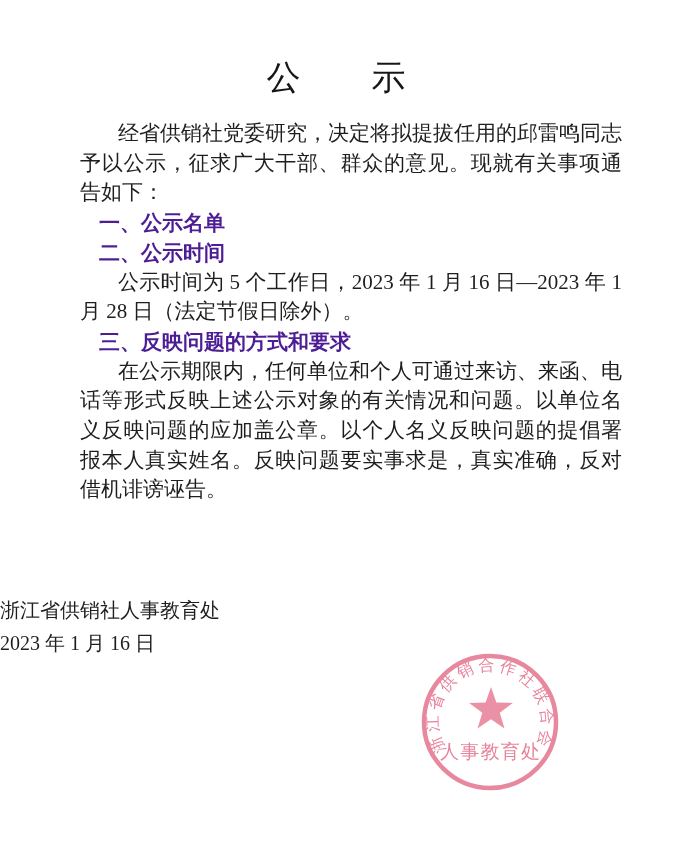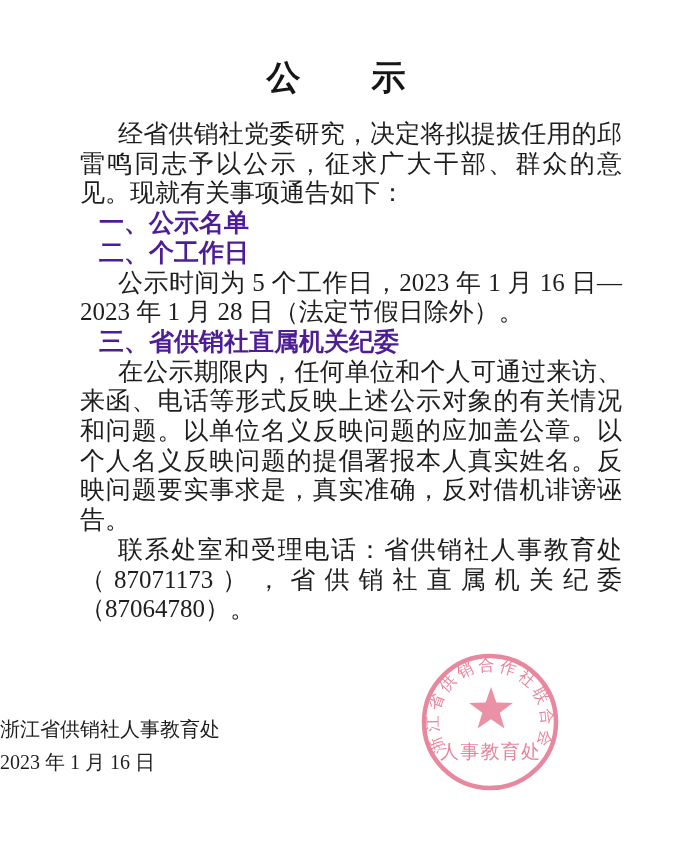--- a/index.html
+++ b/index.html
@@ -10,27 +10,27 @@
     background: #ffffff;
     overflow: hidden;
     font-family: "Liberation Serif", "DejaVu Serif", serif;
     color: #1e1e1e;
   }
   .title {
     margin: 58px 0 21px 0;
     text-align: center;
     font-size: 34px;
     line-height: 40px;
-    font-weight: 700;
+    font-weight: 400;
     letter-spacing: 1px;
     color: #161616;
   }
   .content {
     margin: 0 51px 0 80px;
-    font-size: 25px;
+    font-size: 21px;
     line-height: 29.7px;
     text-align: justify;
   }
   .content p { margin: 0; padding: 0; }
   .para { text-indent: 38px; }
   .heading {
     text-indent: 19px;
     font-family: "Liberation Sans", "DejaVu Sans", sans-serif;
     font-weight: 700;
     color: #4c1d95;
@@ -66,25 +66,24 @@
 </head>
 <body>
 
 <div class="page">
 
   <h1 class="title">公　　示</h1>
 
   <div class="content">
     <p class="para">经省供销社党委研究，决定将拟提拔任用的邱雷鸣同志予以公示，征求广大干部、群众的意见。现就有关事项通告如下：</p>
     <p class="heading">一、公示名单</p>
-    <p class="heading">二、个工作日</p>
+    <p class="heading">二、公示时间</p>
     <p class="para">公示时间为 5 个工作日，2023 年 1 月 16 日—2023 年 1 月 28 日（法定节假日除外）。</p>
-    <p class="heading">三、省供销社直属机关纪委</p>
+    <p class="heading">三、反映问题的方式和要求</p>
     <p class="para">在公示期限内，任何单位和个人可通过来访、来函、电话等形式反映上述公示对象的有关情况和问题。以单位名义反映问题的应加盖公章。以个人名义反映问题的提倡署报本人真实姓名。反映问题要实事求是，真实准确，反对借机诽谤诬告。</p>
-    <p class="para">联系处室和受理电话：省供销社人事教育处（87071173），省供销社直属机关纪委（87064780）。</p>
   </div>
 
   <div class="signature">
     <div class="sig-issuer">浙江省供销社人事教育处</div>
     <div class="sig-date">2023 年 1 月 16 日</div>
   </div>
 
   <svg class="seal" width="160" height="160" viewBox="0 0 160 160" xmlns="http://www.w3.org/2000/svg">
     <circle cx="80" cy="80" r="66" fill="none" stroke="#e47892" stroke-width="4.5"></circle>
     <path id="sealArcPath" d="M 36 108 A 52 52 0 1 1 124 108" fill="none" stroke="none"></path>

